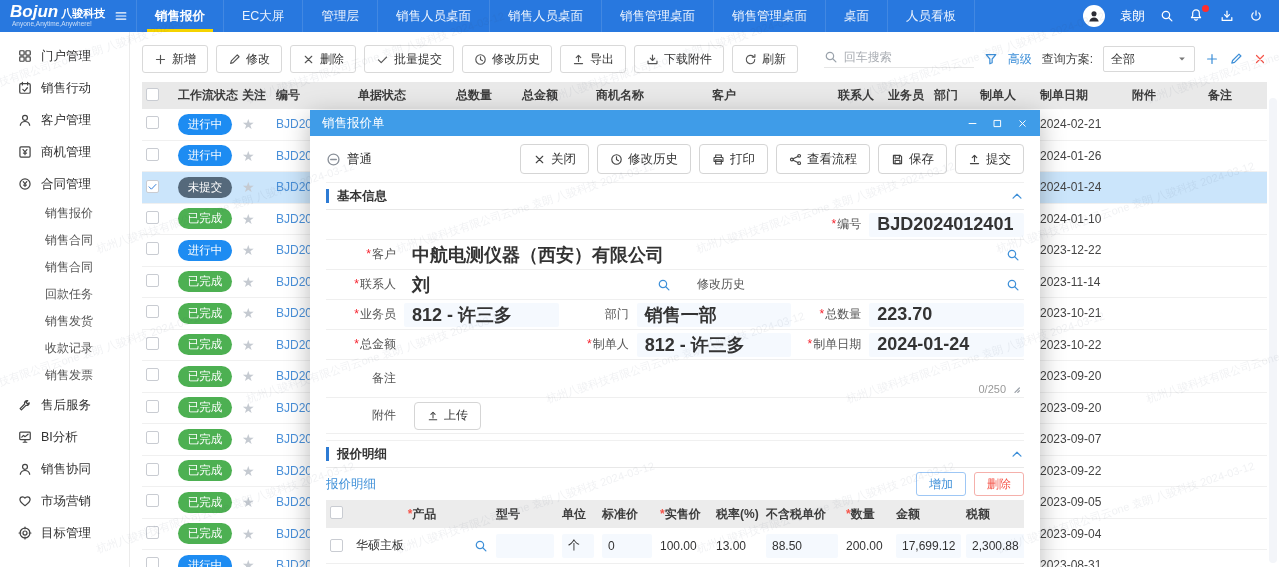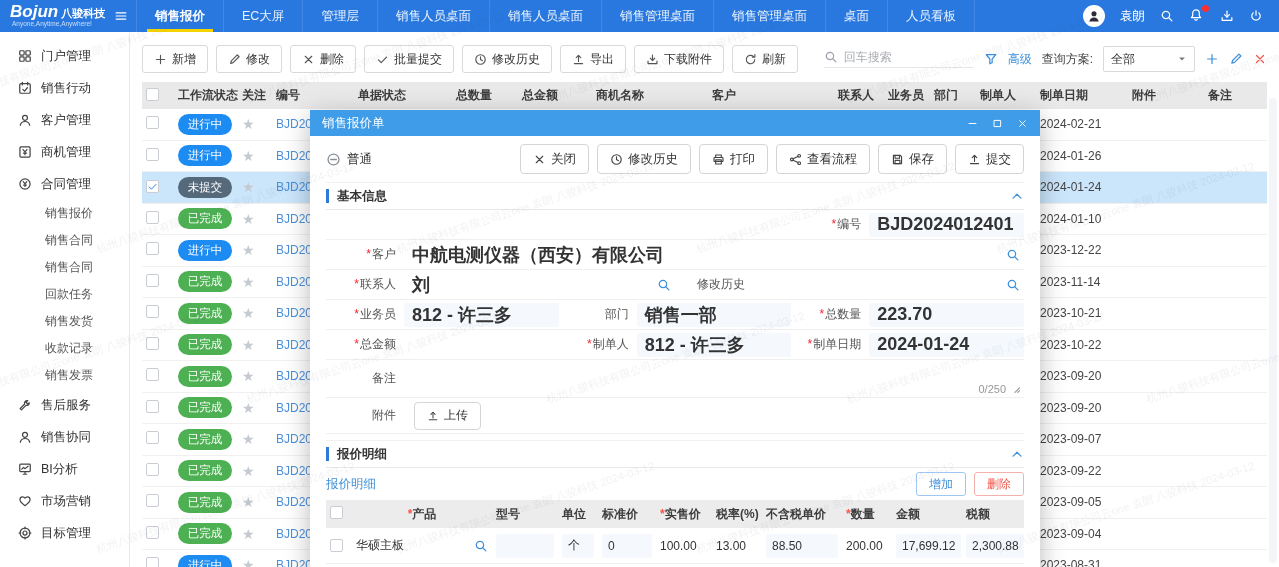--- a/index.html
+++ b/index.html
@@ -289,35 +289,35 @@
         <span class="ic">
           <svg viewBox="0 0 16 16" fill="none" stroke="currentColor" stroke-width="1.4" stroke-linecap="round" stroke-linejoin="round">
             <path d="M12.9 5.5a3 3 0 0 1-3.8 2.9l-5.2 5.2-1.5-1.5 5.2-5.2a3 3 0 0 1 3.5-3.9L9.2 4.9l1.9 1.9 1.8-1.3z"></path>
           </svg>
         </span>
         <span>售后服务</span>
       </div>
       <div class="side-item">
         <span class="ic">
           <svg viewBox="0 0 16 16" fill="none" stroke="currentColor" stroke-width="1.4" stroke-linecap="round" stroke-linejoin="round">
-            <circle cx="8" cy="5.5" r="2.8"></circle>
-            <path d="M2.6 14c.8-3 2.8-4.3 5.4-4.3s4.6 1.3 5.4 4.3"></path>
-          </svg>
-        </span>
-        <span>销售协同</span>
-      </div>
-      <div class="side-item">
-        <span class="ic">
-          <svg viewBox="0 0 16 16" fill="none" stroke="currentColor" stroke-width="1.4" stroke-linecap="round" stroke-linejoin="round">
             <rect x="2" y="2.5" width="12" height="8.5" rx="1"></rect>
             <path d="M6 14h4M8 11v3"></path>
             <path d="M4.3 8.2l2-2 1.8 1.4 3.4-2.8"></path>
           </svg>
         </span>
         <span>BI分析</span>
+      </div>
+      <div class="side-item">
+        <span class="ic">
+          <svg viewBox="0 0 16 16" fill="none" stroke="currentColor" stroke-width="1.4" stroke-linecap="round" stroke-linejoin="round">
+            <circle cx="8" cy="5.5" r="2.8"></circle>
+            <path d="M2.6 14c.8-3 2.8-4.3 5.4-4.3s4.6 1.3 5.4 4.3"></path>
+          </svg>
+        </span>
+        <span>销售协同</span>
       </div>
       <div class="side-item">
         <span class="ic">
           <svg viewBox="0 0 16 16" fill="none" stroke="currentColor" stroke-width="1.4" stroke-linecap="round" stroke-linejoin="round">
             <path d="M8 13.4C4.2 10.8 2.2 8.8 2.2 6.4 2.2 4.6 3.6 3.2 5.3 3.2c1.1 0 2.1.6 2.7 1.5.6-.9 1.6-1.5 2.7-1.5 1.7 0 3.1 1.4 3.1 3.2 0 2.4-2 4.4-5.8 7z"></path>
           </svg>
         </span>
         <span>市场营销</span>
       </div>
       <div class="side-item">

